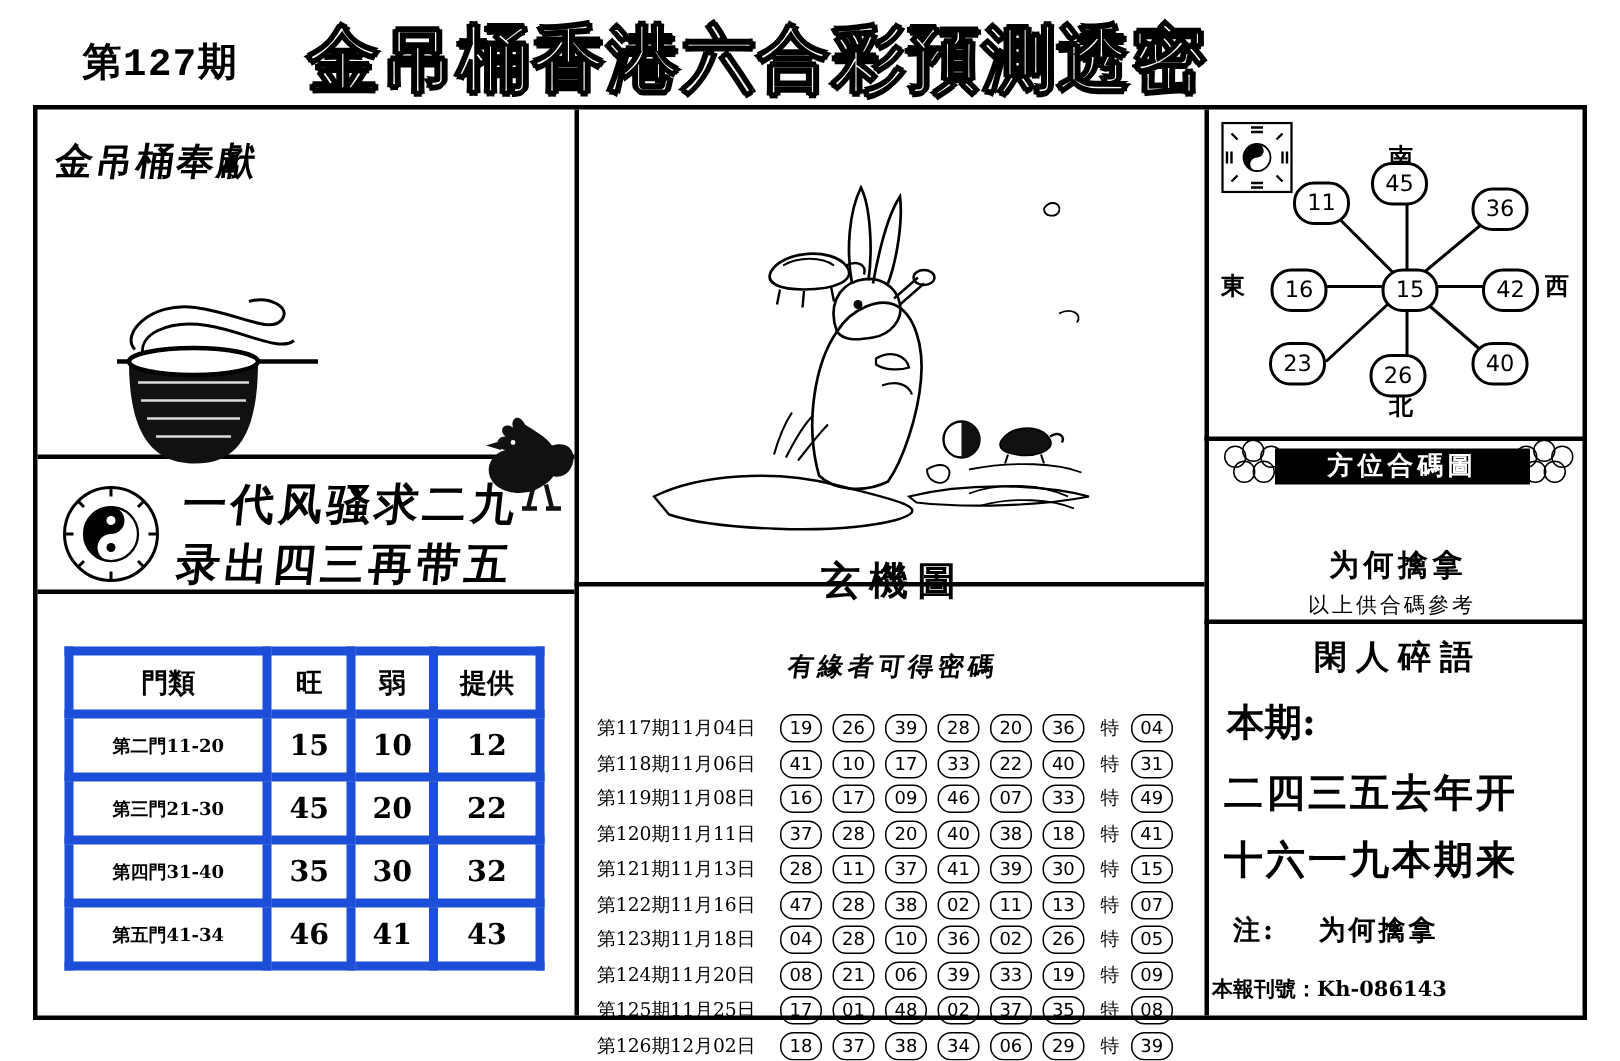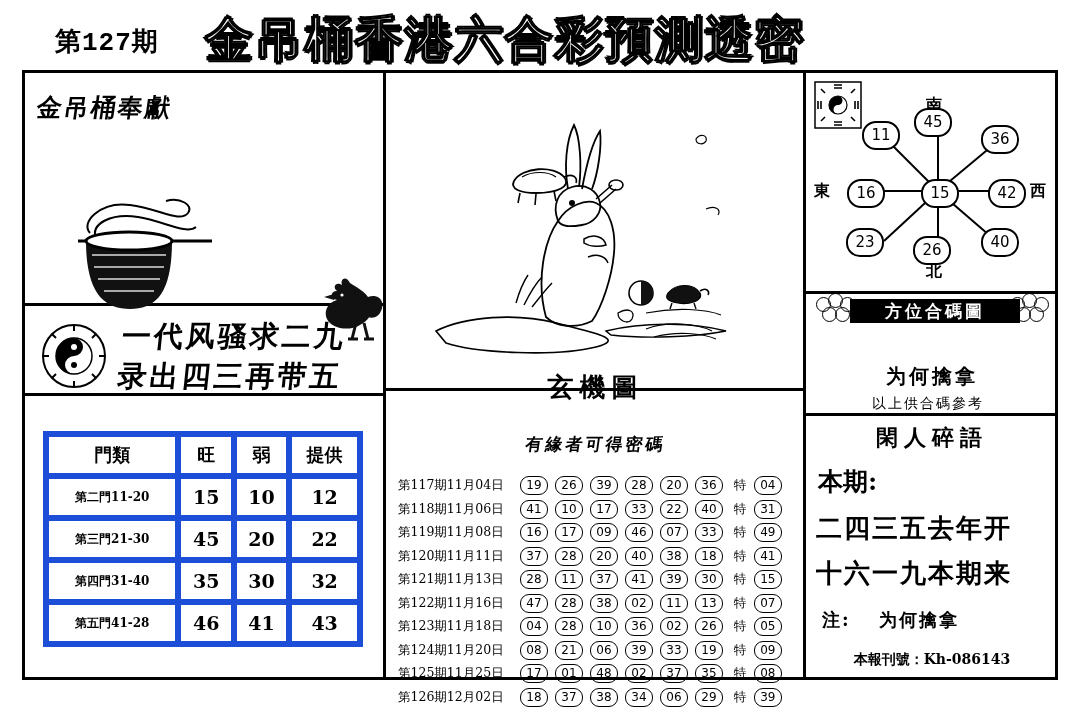--- a/index.html
+++ b/index.html
@@ -129,21 +129,21 @@
   .xianren{
     position:absolute;left:0;top:350px;width:248px;text-align:center;
     font-size:22px;font-weight:bold;letter-spacing:6px;
     font-family:"DejaVu Serif","Liberation Serif",serif;
   }
   .benqi{position:absolute;left:10px;top:392px;font-size:25px;font-weight:bold;font-family:"DejaVu Serif","Liberation Serif",serif;}
   .rtext{position:absolute;left:8px;font-size:26px;font-weight:bold;letter-spacing:2px;font-family:"DejaVu Serif","Liberation Serif",serif;}
   .zhu{position:absolute;left:14px;top:535px;font-size:18px;font-weight:bold;letter-spacing:2px;font-family:"DejaVu Serif","Liberation Serif",serif;}
   .zhu .z2{margin-left:20px;}
   .serial{
-    position:absolute;left:0;top:578px;width:248px;text-align:center;
+    position:absolute;left:0;top:578px;width:248px;
     font-size:14px;font-weight:bold;
     font-family:"DejaVu Serif","Liberation Serif",serif;
   }
   .flowers{position:absolute;left:0;top:218px;width:248px;height:40px;}
   .fl{position:absolute;width:13px;height:13px;border:1.5px solid #000;border-radius:50%;}
 </style>
 </head>
 <body>
 
 <div class="page">
@@ -227,21 +227,21 @@
           <td class="num">20</td>
           <td class="num">22</td>
         </tr>
         <tr>
           <td class="cat">第四門31-40</td>
           <td class="num">35</td>
           <td class="num">30</td>
           <td class="num">32</td>
         </tr>
         <tr>
-          <td class="cat">第五門41-28</td>
+          <td class="cat">第五門41-34</td>
           <td class="num">46</td>
           <td class="num">41</td>
           <td class="num">43</td>
         </tr>
       </tbody>
     </table>
   </div>
 
   <div class="colM">
 

